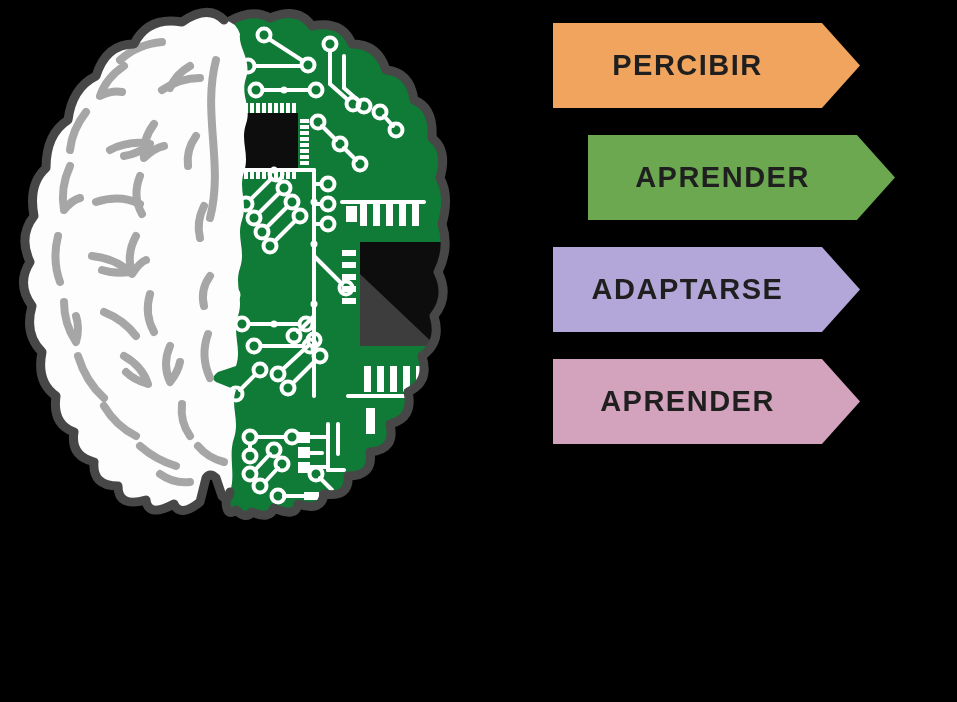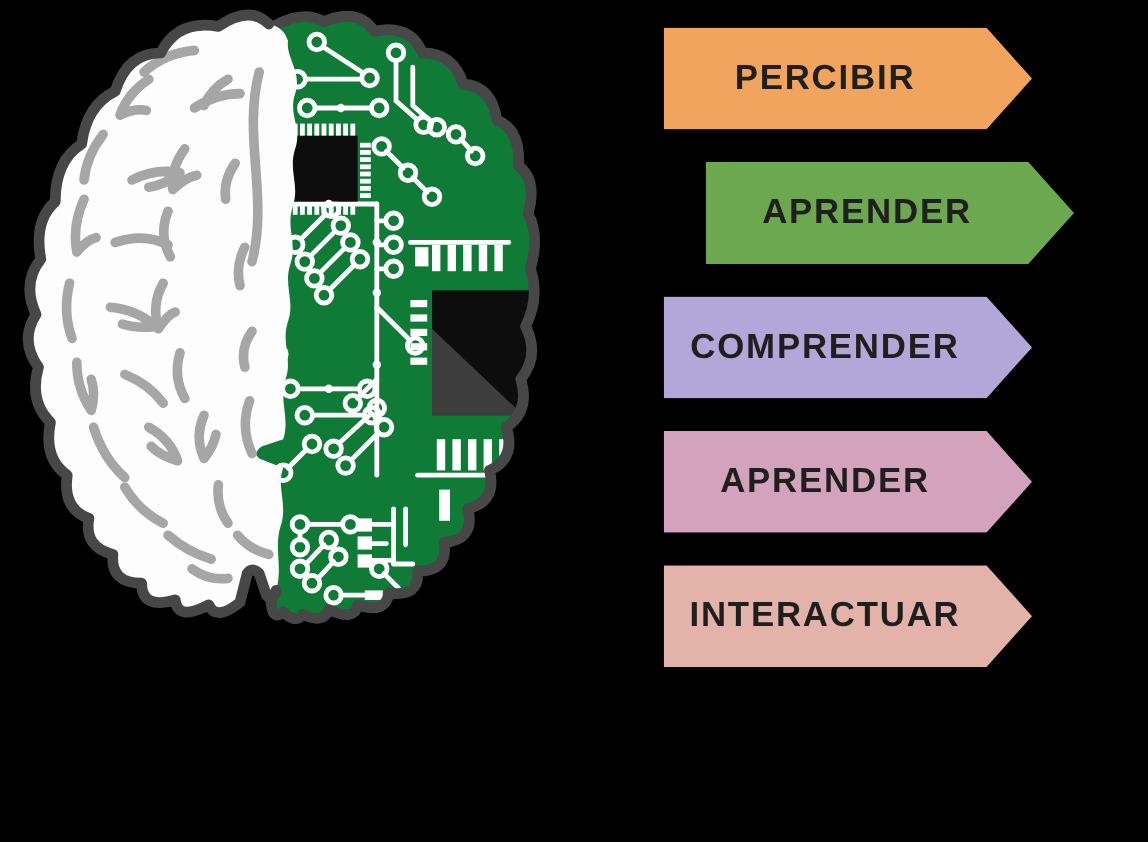--- a/index.html
+++ b/index.html
@@ -243,22 +243,19 @@
   </svg>
 
   <div class="arrows">
     <div class="arrow" style="background-color: rgb(240, 164, 94);">
       <span class="arrow-label" style="color: rgb(31, 31, 31);">PERCIBIR</span>
     </div>
     <div class="arrow" style="background-color: rgb(107, 168, 79); margin-left: 35px;">
       <span class="arrow-label" style="color: rgb(31, 31, 31);">APRENDER</span>
     </div>
     <div class="arrow" style="background-color: rgb(178, 167, 216);">
-      <span class="arrow-label" style="color: rgb(31, 31, 31);">COMPRENDER</span>
+      <span class="arrow-label" style="color: rgb(31, 31, 31);">ADAPTARSE</span>
     </div>
     <div class="arrow" style="background-color: rgb(211, 163, 189);">
       <span class="arrow-label" style="color: rgb(31, 31, 31);">APRENDER</span>
     </div>
-    <div class="arrow" style="background-color: rgb(227, 178, 168);">
-      <span class="arrow-label" style="color: rgb(31, 31, 31);">INTERACTUAR</span>
-    </div>
   </div>
 </div>
 
 </body></html>

